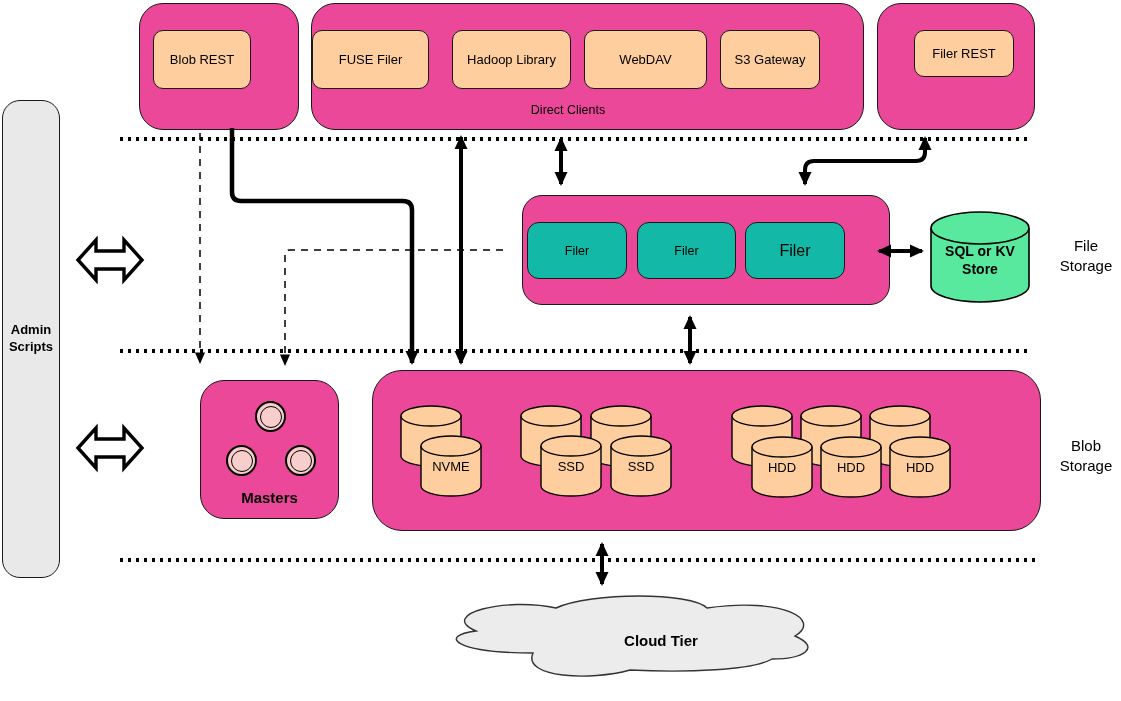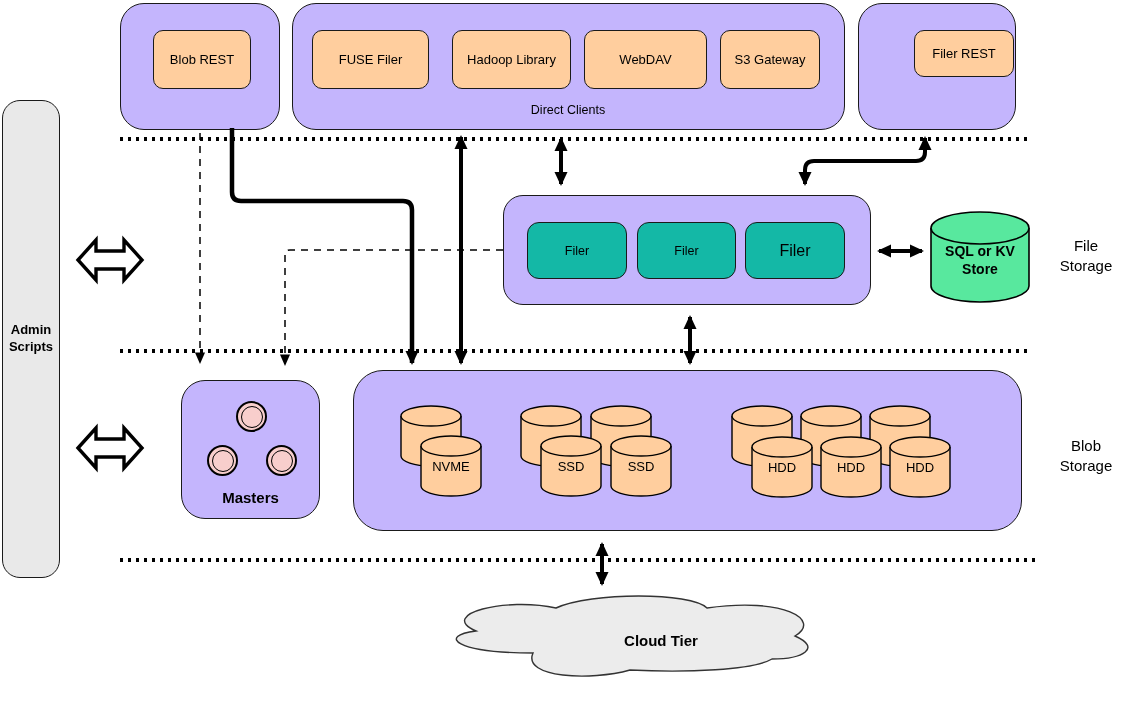--- a/index.html
+++ b/index.html
@@ -1,20 +1,20 @@
 <!DOCTYPE html>
 <html><head>
 <meta charset="utf-8">
 <style>
   html,body{margin:0;padding:0;background:#ffffff;}
   body{font-family:"Liberation Sans",sans-serif;color:#000;}
   .canvas{position:relative;width:1121px;height:701px;background:#fff;overflow:hidden;}
 
   
-  .group{position:absolute;background:#c4b5fd;border:1.4px solid #1a1a1a;border-radius:24px;box-sizing:border-box;z-index:1;}
+  .group{position:absolute;background:#ec4899;border:1.4px solid #1a1a1a;border-radius:24px;box-sizing:border-box;z-index:1;margin-left:19px;}
   .node{position:absolute;border:1.4px solid #1a1a1a;border-radius:10px;box-sizing:border-box;
         display:flex;align-items:center;justify-content:center;font-size:13px;z-index:1;}
   .orange{background:#ffce9e;}
   .green{background:#14b8a6;border-radius:12px;}
   .lbl{position:absolute;text-align:center;z-index:1;}
   .bold{font-weight:bold;}
 
   
   .admin-bar{position:absolute;left:2px;top:100px;width:58px;height:478px;background:#e9e9e9;
              border:1.4px solid #1a1a1a;border-radius:18px;box-sizing:border-box;z-index:1;

